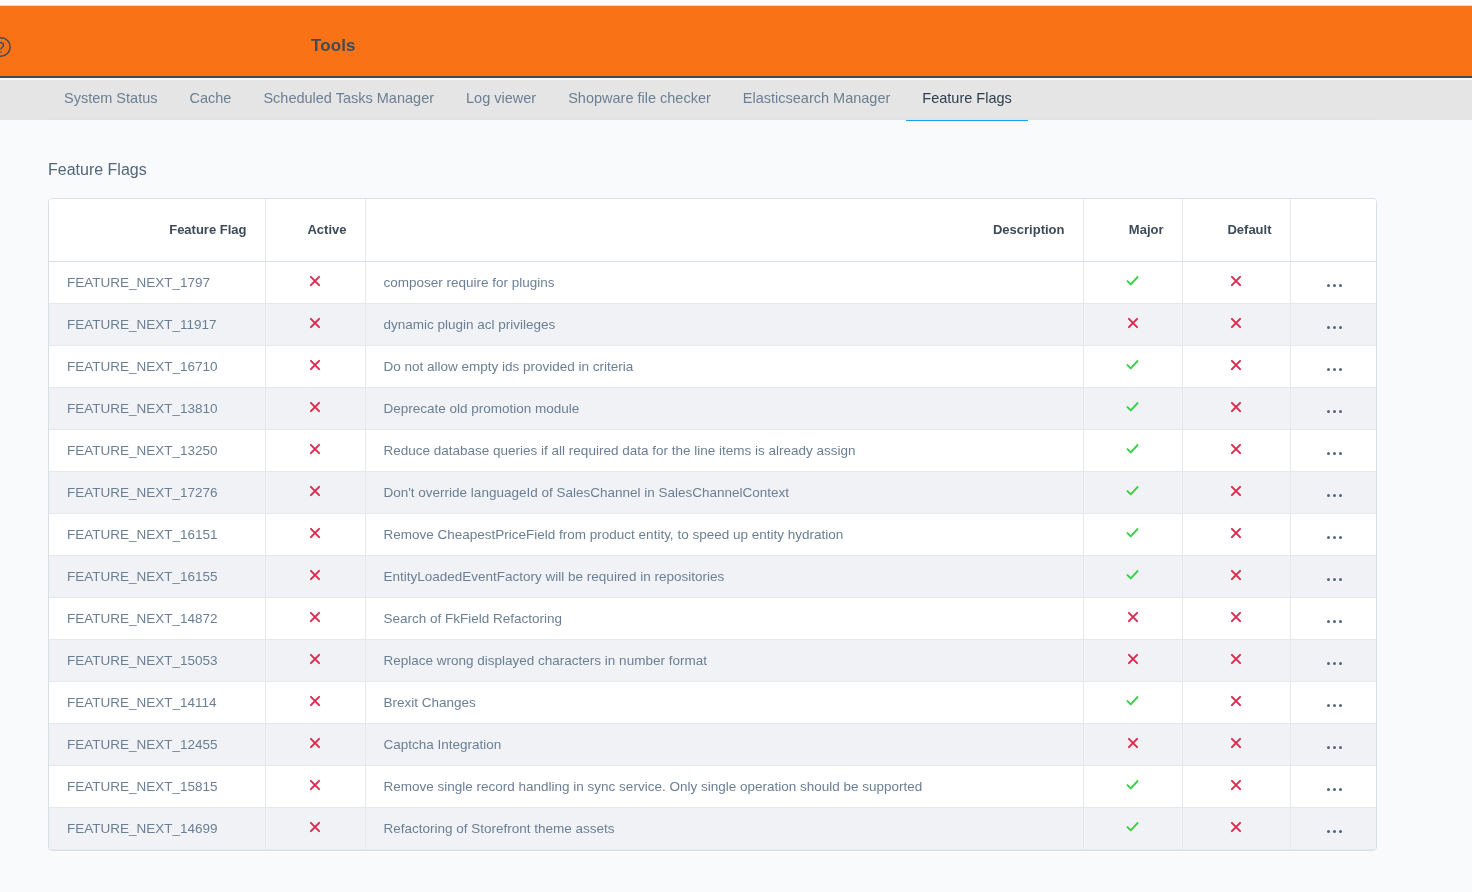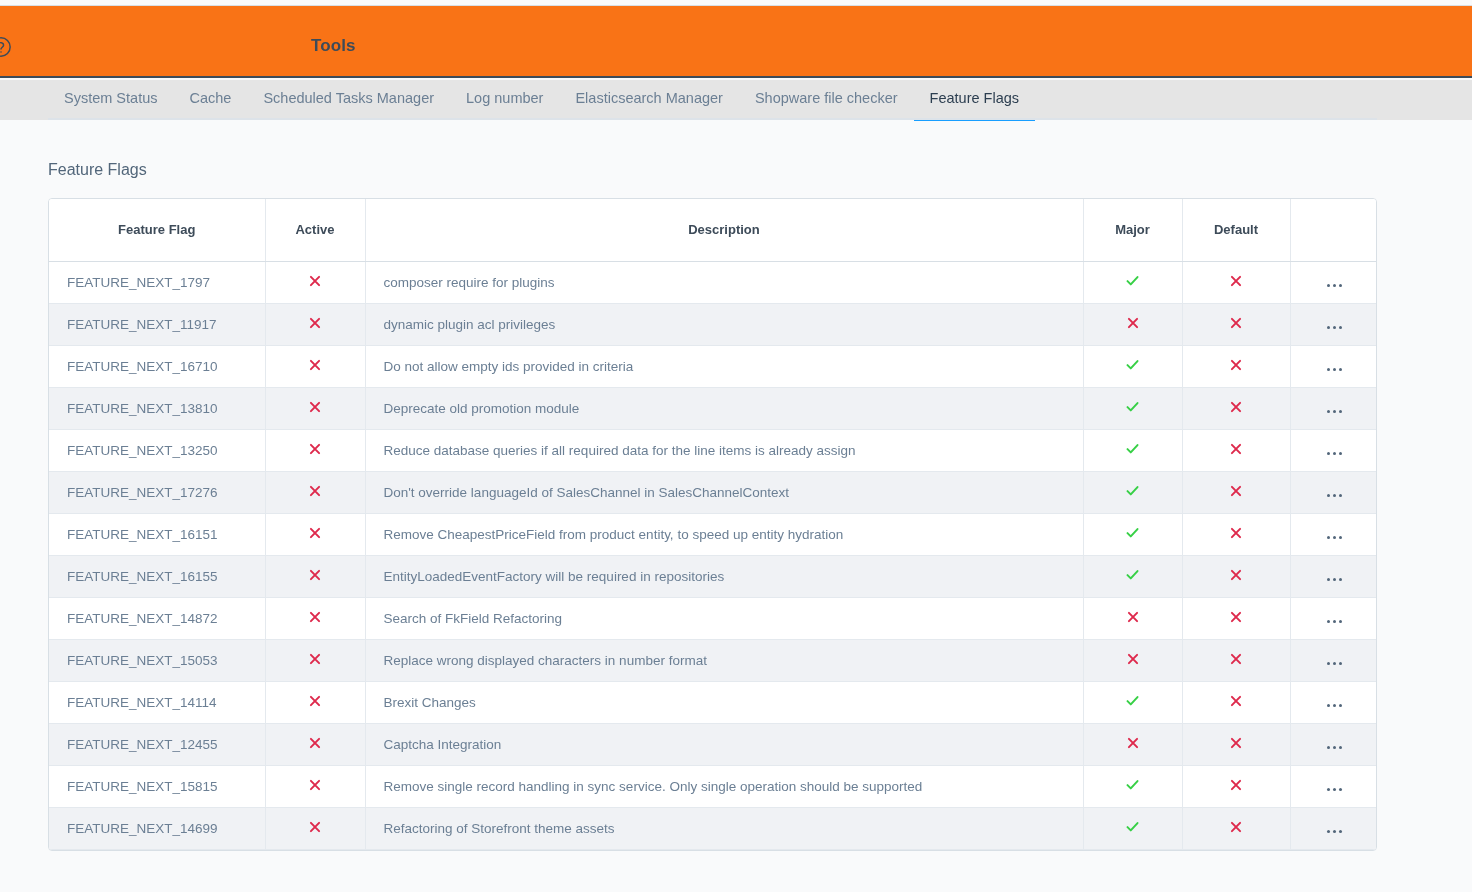--- a/index.html
+++ b/index.html
@@ -130,21 +130,21 @@
     border-collapse: collapse;
     table-layout: fixed;
   }
 
   thead th {
     height: 62px;
     background: #ffffff;
     font-size: 13px;
     font-weight: 700;
     color: #3d4b59;
-    text-align: center;
+    text-align: right;
     padding: 0 18px;
     border-bottom: 1px solid #d8dfe5;
     border-right: 1px solid #e4e9ee;
     vertical-align: middle;
   }
   thead th:last-child { border-right: none; }
 
   tbody td {
     height: 42px;
     font-size: 13.5px;
@@ -203,23 +203,23 @@
     </svg>
   </span>
   <div class="page-title">Tools</div>
 </div>
 
 <div class="tabs-bar">
   <div class="tabs">
     <div class="tab">System Status</div>
     <div class="tab">Cache</div>
     <div class="tab">Scheduled Tasks Manager</div>
-    <div class="tab">Log number</div>
+    <div class="tab">Log viewer</div>
+    <div class="tab">Shopware file checker</div>
     <div class="tab">Elasticsearch Manager</div>
-    <div class="tab">Shopware file checker</div>
     <div class="tab active">Feature Flags</div>
   </div>
 </div>
 <div class="tabs-underline"></div>
 
 <div class="section-title">Feature Flags</div>
 
 <div class="card">
   <table>
     <colgroup>

